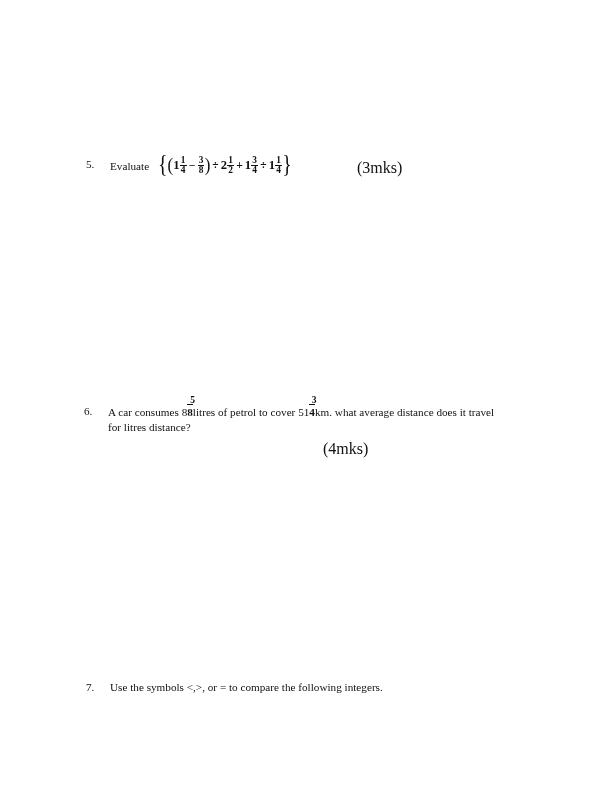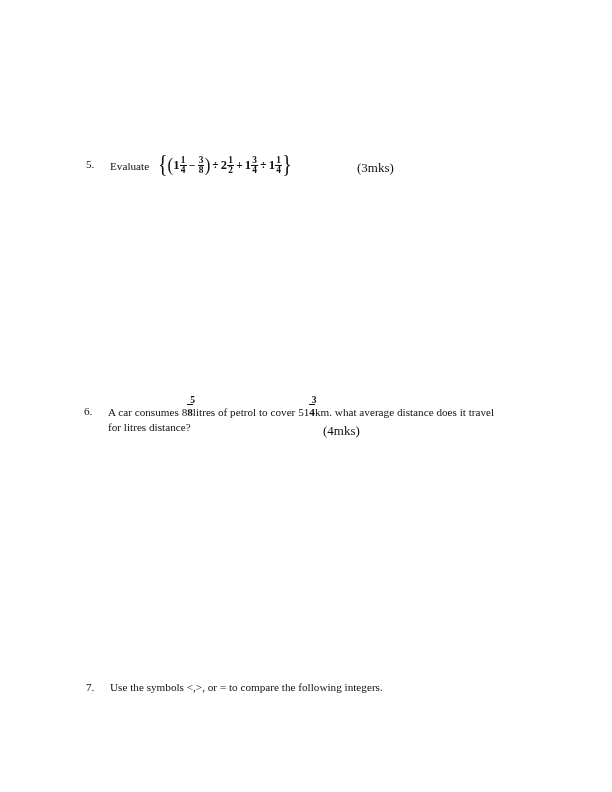--- a/index.html
+++ b/index.html
@@ -42,21 +42,21 @@
     font-size: 11.2px;
     line-height: 15px;
   }
   .q-line {
     display: block;
     white-space: nowrap;
   }
 
   .marks {
     position: absolute;
-    font-size: 13px;
+    font-size: 16px;
     line-height: 15px;
   }
 
   
   .math {
     display: inline-block;
     vertical-align: middle;
     font-weight: bold;
     font-size: 12.6px;
     line-height: 1;
@@ -163,21 +163,21 @@
   <div class="marks" style="left:357px; top:160px;">(3mks)</div>
 
   <div class="q" style="left:84px; top:404px; width:470px;">
     <span class="q-num">6.</span>
     <div class="q-body">
       <span class="q-line"><span>A car consumes </span><span class="mixed-broken"><span class="mb-whole">8</span><span class="mb-num" style="left:7px; width:8px;">5</span><span class="mb-den">8</span></span><span>litres of petrol to cover </span><span class="mixed-broken"><span class="mb-whole">51</span><span class="mb-num" style="left:12px; width:8px;">3</span><span class="mb-den">4</span></span><span>km. what average distance does it travel</span></span>
       <span class="q-line">for litres distance?</span>
     </div>
   </div>
 
-  <div class="marks" style="left:323px; top:423px;">(4mks)</div>
+  <div class="marks" style="left:323px; top:441px;">(4mks)</div>
 
   <div class="q" style="left:86px; top:680px; width:400px;">
     <span class="q-num">7.</span>
     <div class="q-body">
       <span class="q-line">Use the symbols &lt;,&gt;, or = to compare the following integers.</span>
     </div>
   </div>
 
 </div>
 

